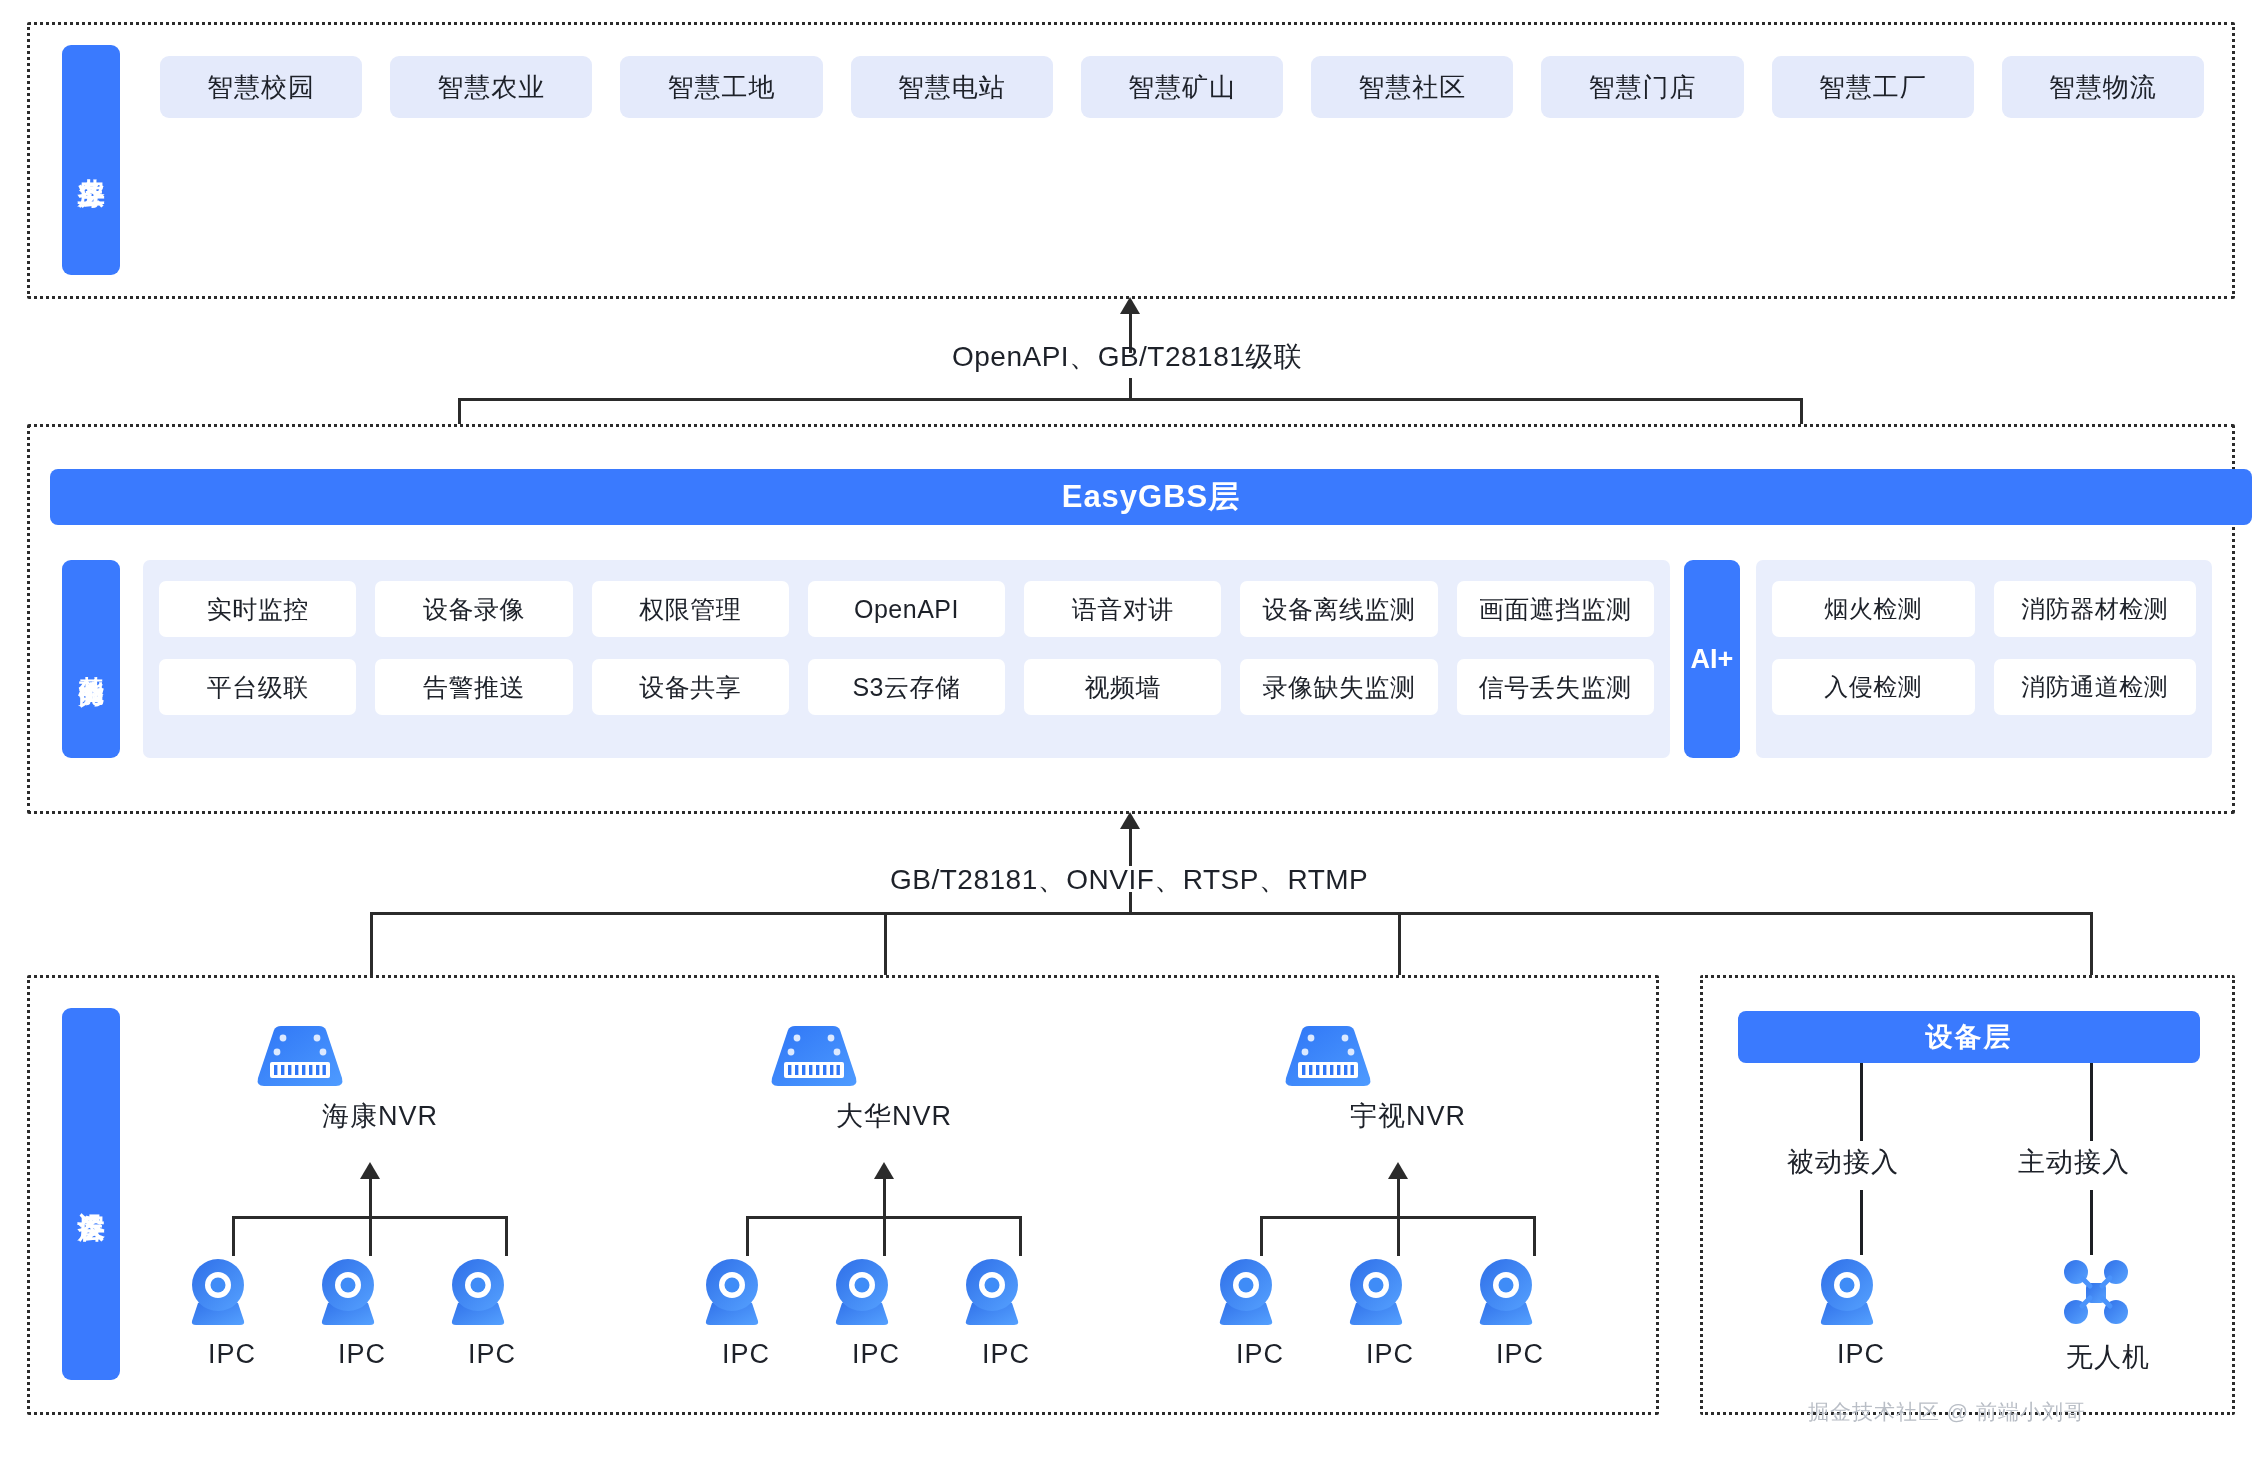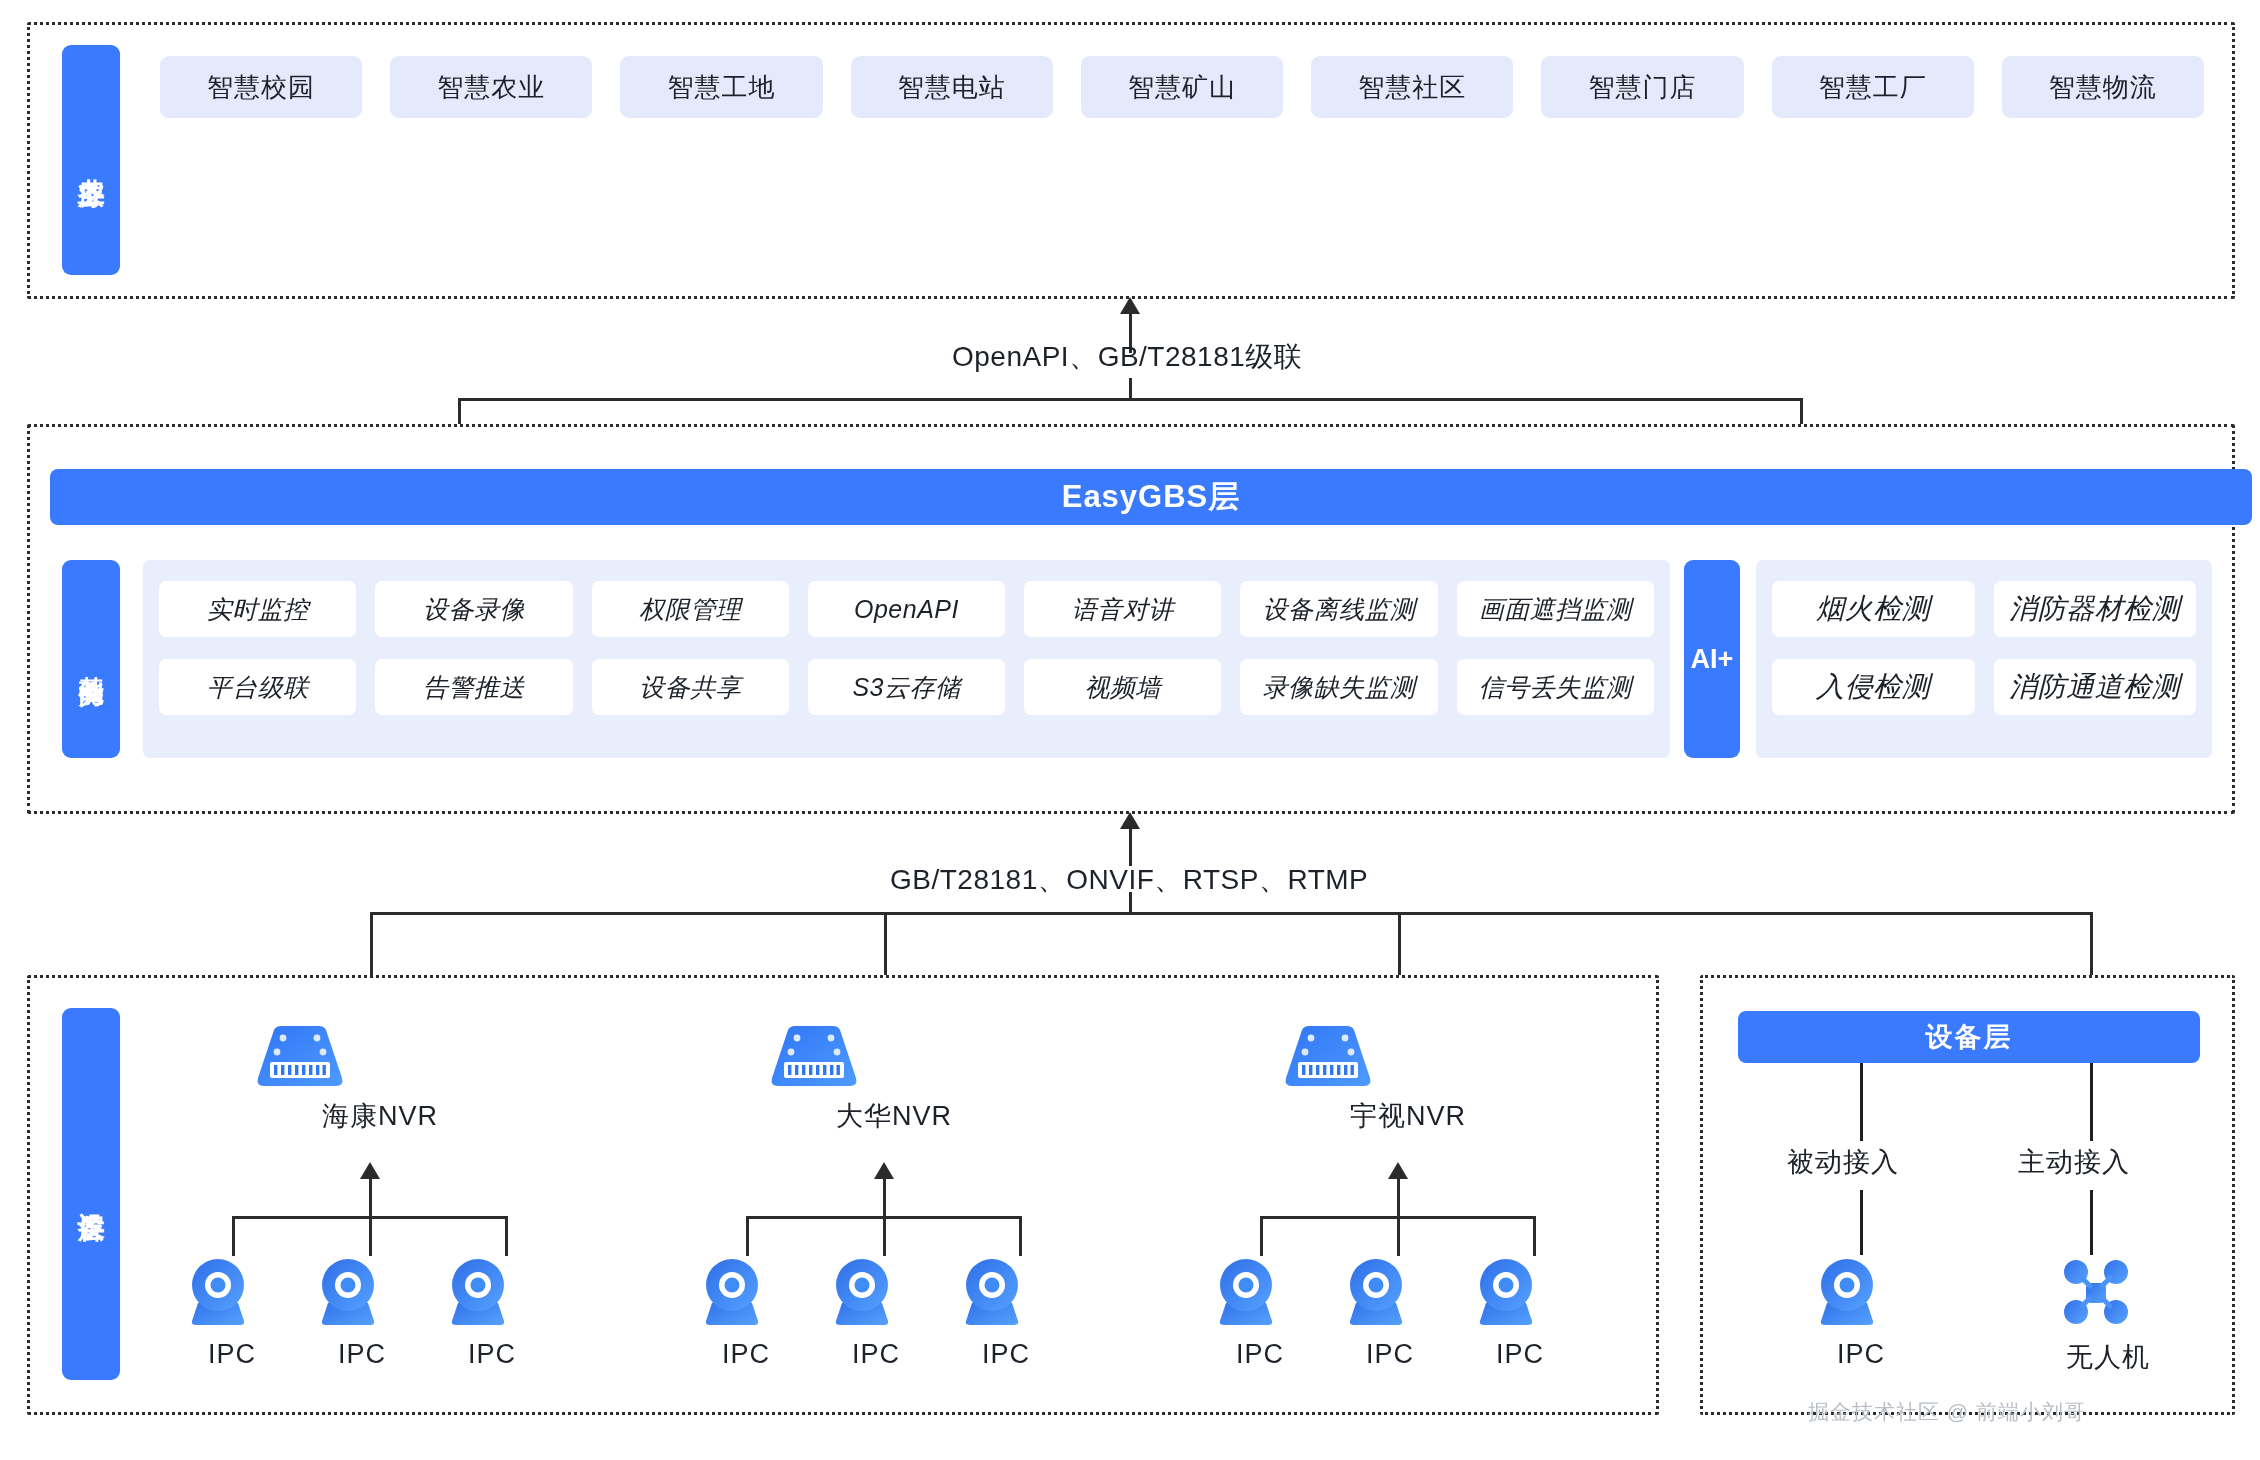--- a/index.html
+++ b/index.html
@@ -79,40 +79,39 @@
     background:#3a7afe;border-radius:8px;
     display:flex;align-items:center;justify-content:center;
     color:#fff;font-size:31px;font-weight:700;letter-spacing:1px;
   }
   #capability-side{left:62px;top:560px;width:58px;height:198px;font-size:25px;}
   .cap-panel{
     position:absolute;
     background:#e9eefc;
     border-radius:7px;
     box-sizing:border-box;
-    font-style:italic;
   }
   #cap-main{left:143px;top:560px;width:1527px;height:198px;}
   .cap-grid{
     position:absolute;left:16px;top:21px;right:16px;
     display:flex;flex-direction:column;gap:22px;
   }
   .cap-row{display:flex;gap:19px;}
   .cap-chip{
     flex:1 1 0;height:56px;background:#fff;border-radius:7px;
     display:flex;align-items:center;justify-content:center;
     font-size:25px;color:#1d2129;letter-spacing:.5px;
   }
   #ai-side{left:1684px;top:560px;width:56px;height:198px;}
   #ai-side .ai-text{
     writing-mode:horizontal-tb;
     font-size:27px;font-weight:700;letter-spacing:0;
   }
   #ai-panel{left:1756px;top:560px;width:456px;height:198px;}
-  #ai-panel .cap-chip{font-size:28px;}
+  #ai-panel .cap-chip{font-size:24px;}
 
   
   #device-box{left:27px;top:975px;width:1632px;height:440px;}
   #device-side{left:62px;top:1008px;width:58px;height:372px;font-size:27px;}
 
   .nvr-group{position:absolute;top:1022px;width:260px;text-align:center;}
   .nvr-label{
     font-size:27px;color:#1d2129;margin-top:6px;letter-spacing:1px;
   }
   .ipc-row{position:absolute;top:1255px;width:360px;display:flex;justify-content:space-between;}

